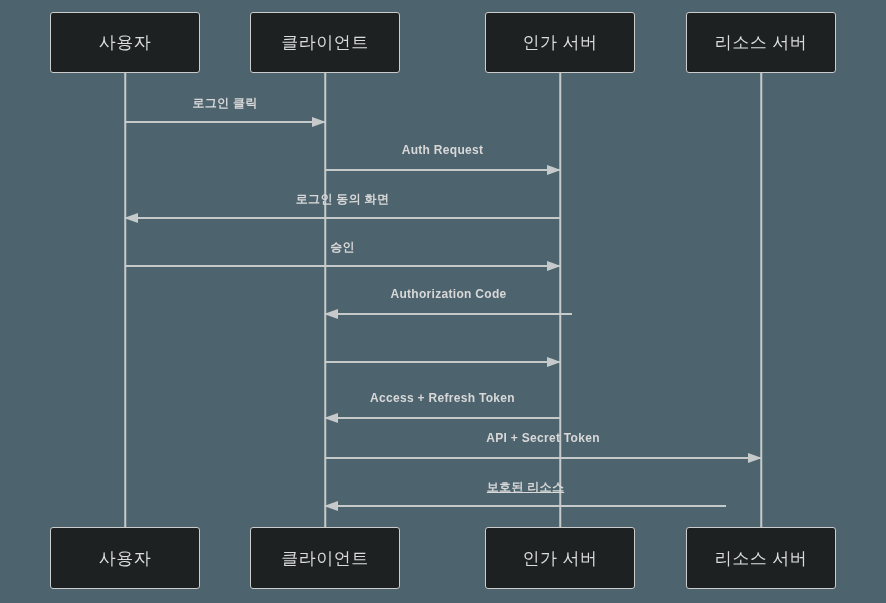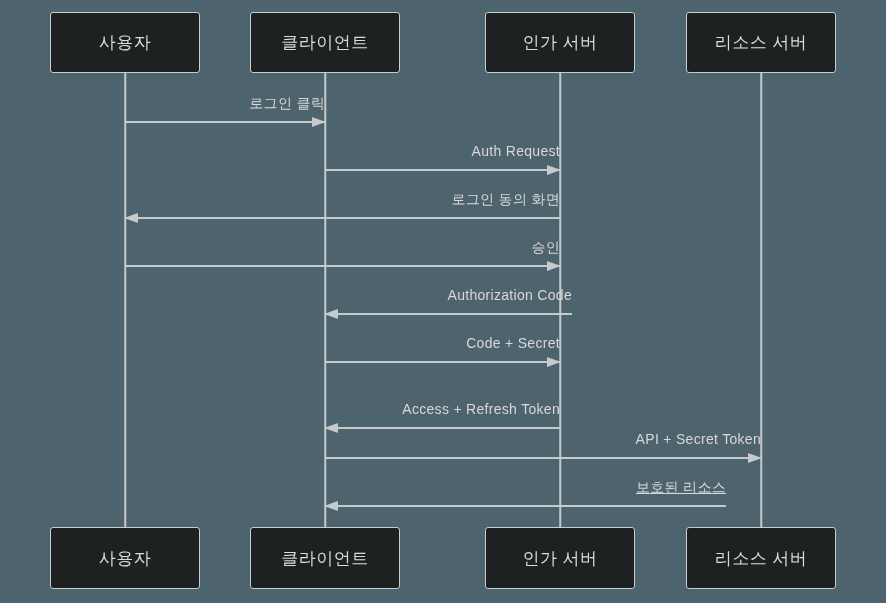--- a/index.html
+++ b/index.html
@@ -49,23 +49,23 @@
   .actor-box.bottom { top: 527px; height: 62px; }
   .message {
     position: absolute;
     height: 30px;
   }
   .msg-label {
     position: absolute;
     top: 0;
     left: 0;
     width: 100%;
-    text-align: right;
-    font-size: 14px;
-    font-weight: 400;
+    text-align: center;
+    font-size: 12px;
+    font-weight: 700;
     letter-spacing: 0.3px;
     color: var(--message_text);
     white-space: nowrap;
   }
   .msg-label.underlined { text-decoration: underline; }
   .msg-line {
     position: absolute;
     left: 0;
     right: 0;
     top: 26px;
@@ -148,27 +148,26 @@
   </div>
 
   <div class="message" style="left:325px; top:287px; width:247px">
     <div class="msg-label">Authorization Code</div>
     <div class="msg-line left">
         <span class="arrow"></span>
       </div>
   </div>
 
   <div class="message" style="left:325px; top:335px; width:235px">
-    <div class="msg-label">Code + Secret</div>
     <div class="msg-line right">
         <span class="arrow"></span>
       </div>
   </div>
 
-  <div class="message" style="left:325px; top:401px; width:235px">
+  <div class="message" style="left:325px; top:391px; width:235px">
     <div class="msg-label">Access + Refresh Token</div>
     <div class="msg-line left">
         <span class="arrow"></span>
       </div>
   </div>
 
   <div class="message" style="left:325px; top:431px; width:436px">
     <div class="msg-label">API + Secret Token</div>
     <div class="msg-line right">
         <span class="arrow"></span>

